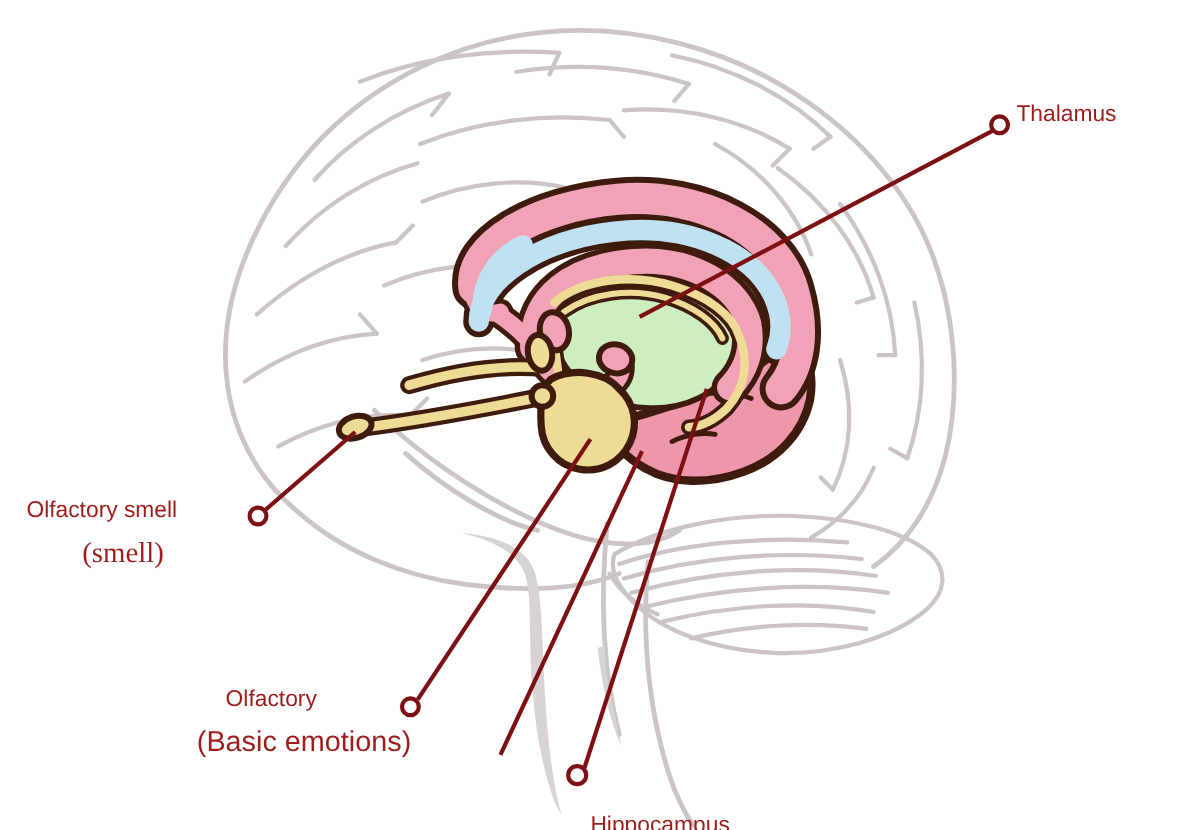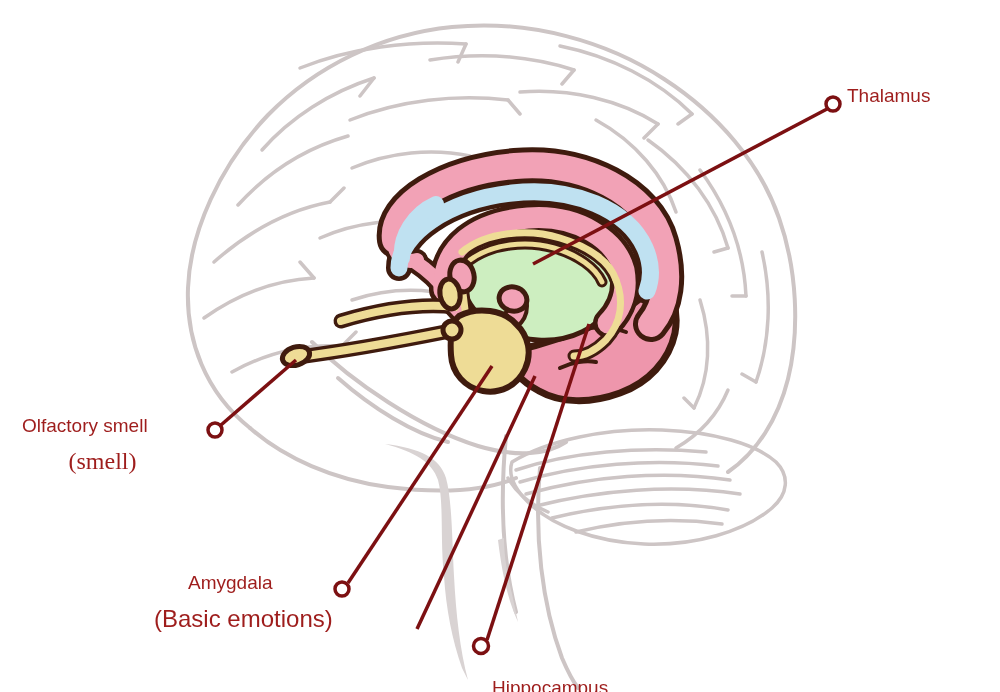--- a/index.html
+++ b/index.html
@@ -139,17 +139,17 @@
     <line x1="487" y1="640" x2="589" y2="324"></line>
     <circle cx="481" cy="646" r="7.5" fill="#ffffff"></circle>
   </g>
 </svg>
 
   <div class="lbl lbl-main" style="left:847px;top:86px;">Thalamus</div>
 
   <div class="lbl lbl-main" style="left:22px;top:416px;">Olfactory smell</div>
   <div class="lbl lbl-sub ta-c" style="left:40px;top:449px;width:125px;">(smell)</div>
 
-  <div class="lbl lbl-main" style="left:188px;top:573px;">Amygdala</div>
-  <div class="lbl lbl-sub" style="left:154px;top:606px;">(Basic emotions)</div>
+  <div class="lbl lbl-main" style="left:188px;top:573px;">Olfactory</div>
+  <div class="lbl lbl-sub" style="left:164px;top:606px;">(Basic emotions)</div>
 
   <div class="lbl lbl-main" style="left:492px;top:634px;margin-top:44px;">Hippocampus</div>
 </div>
 
 </body></html>

